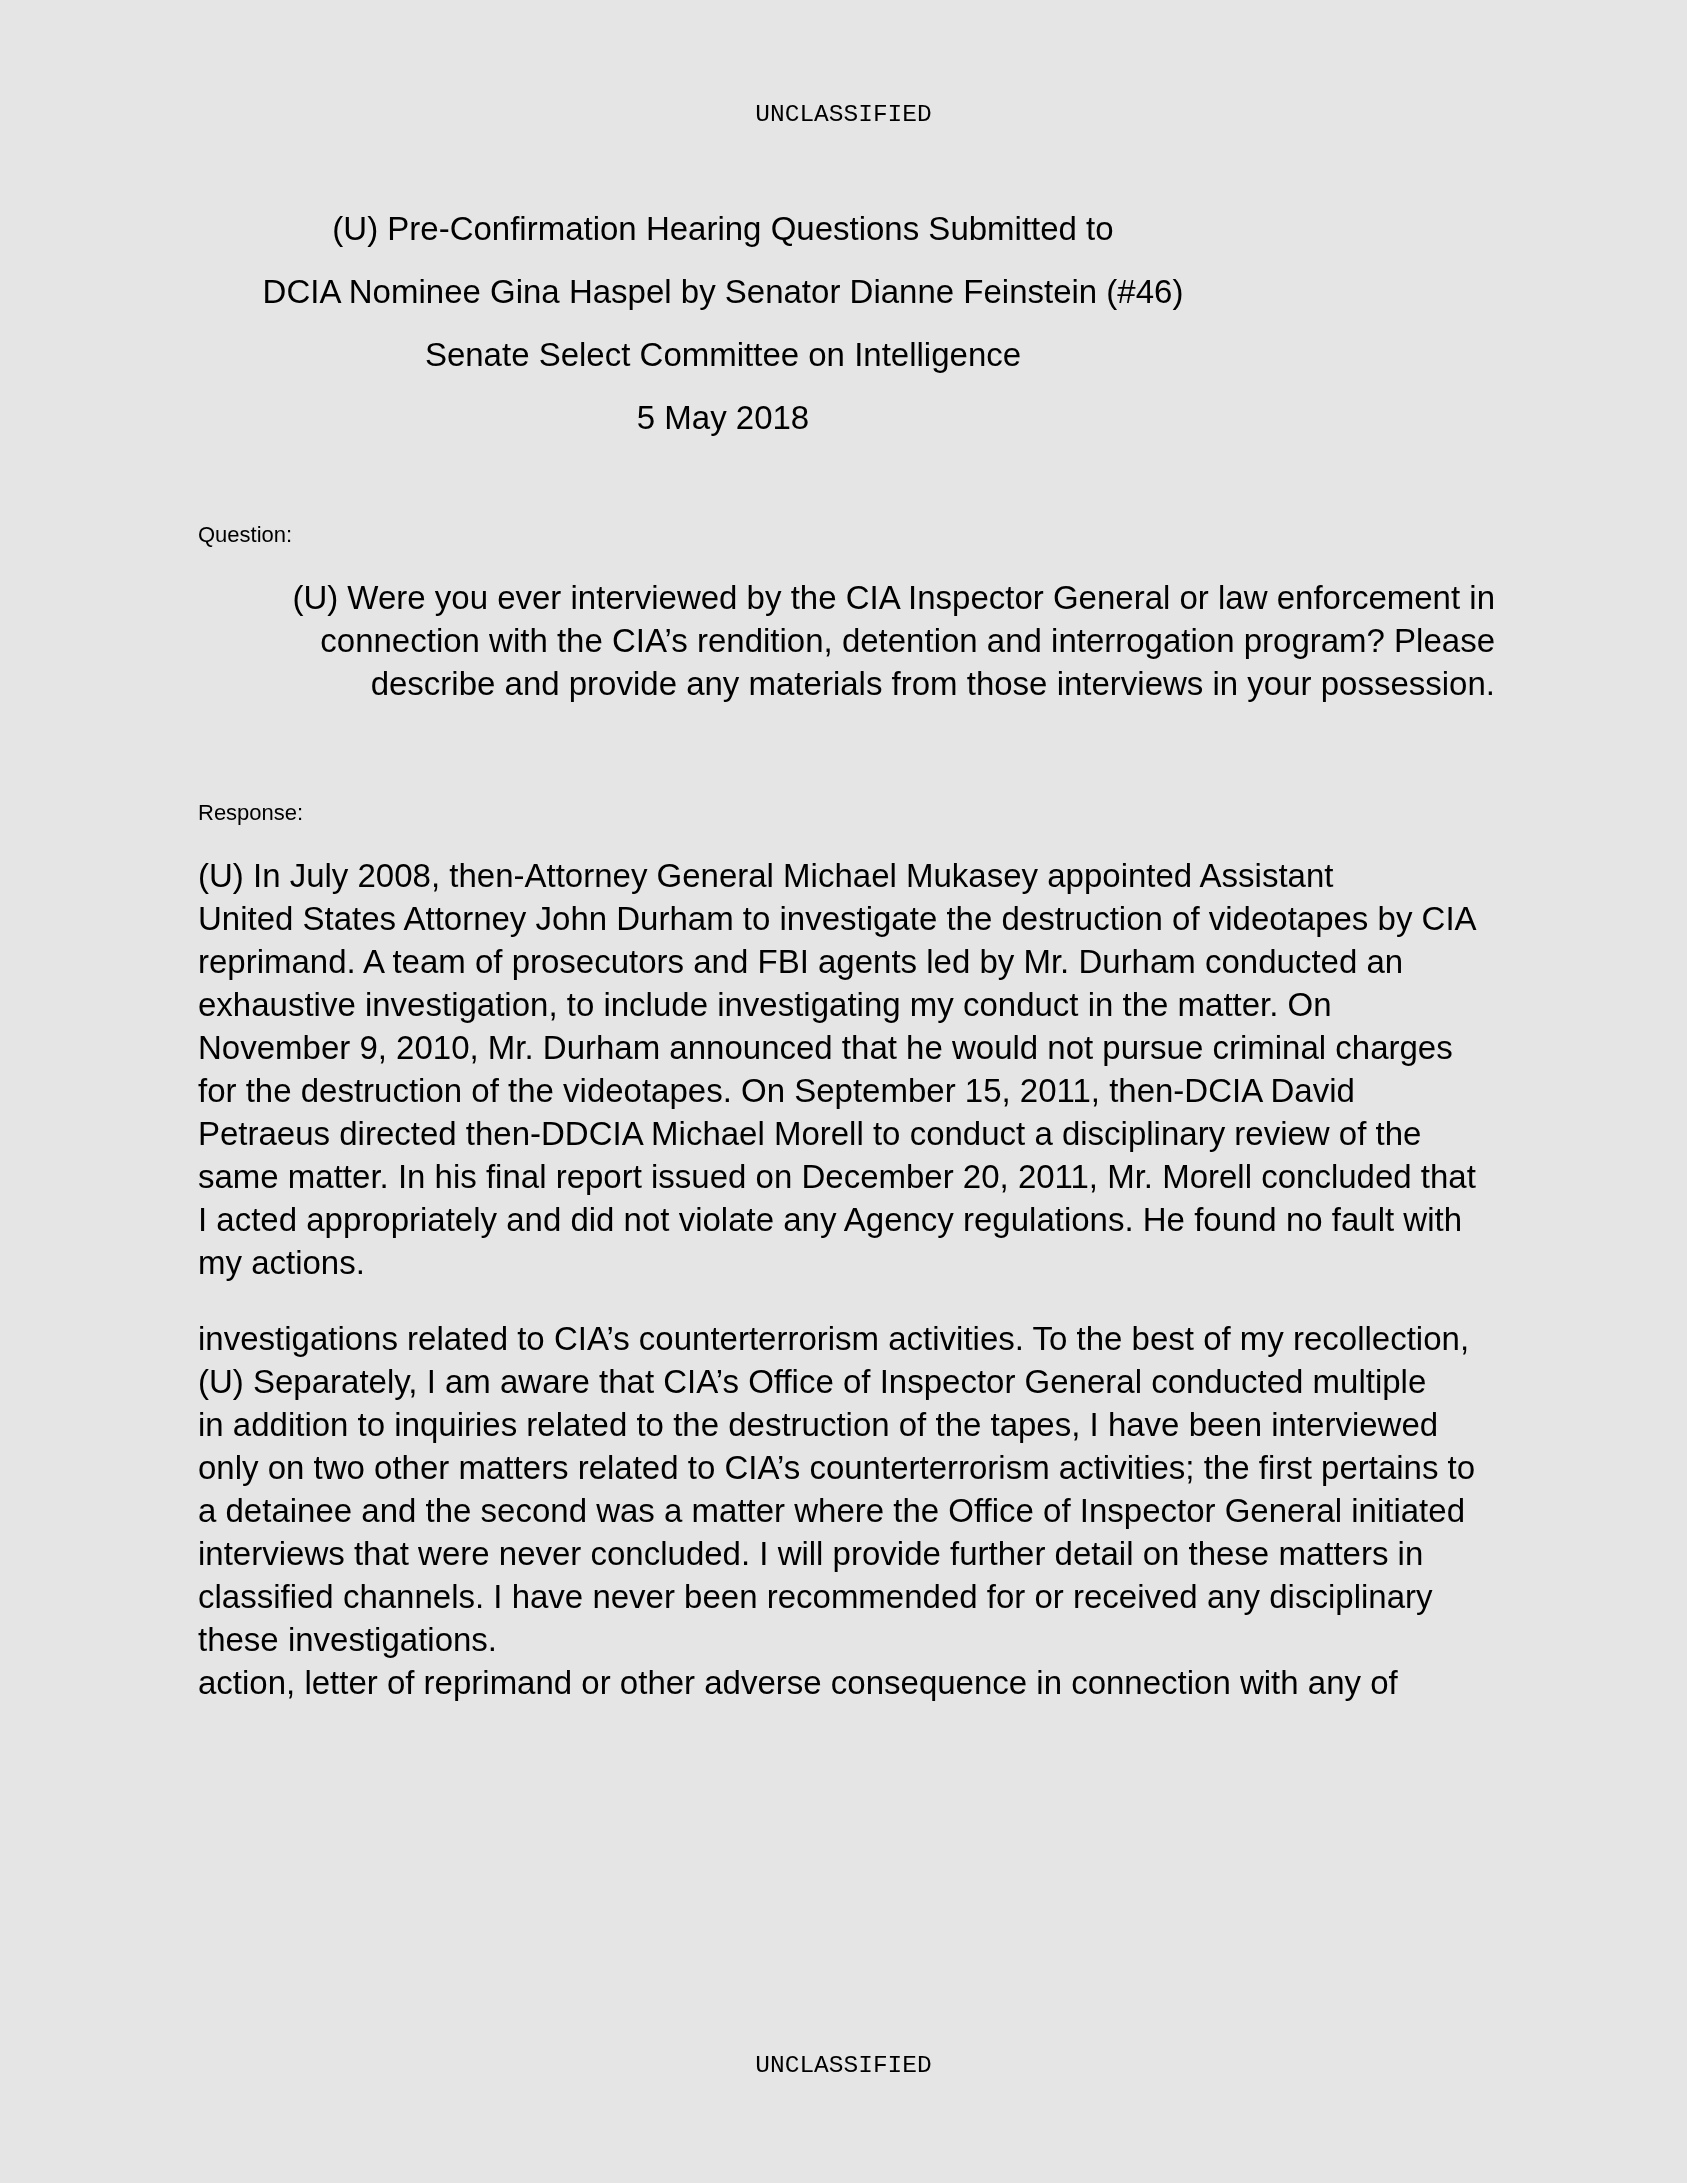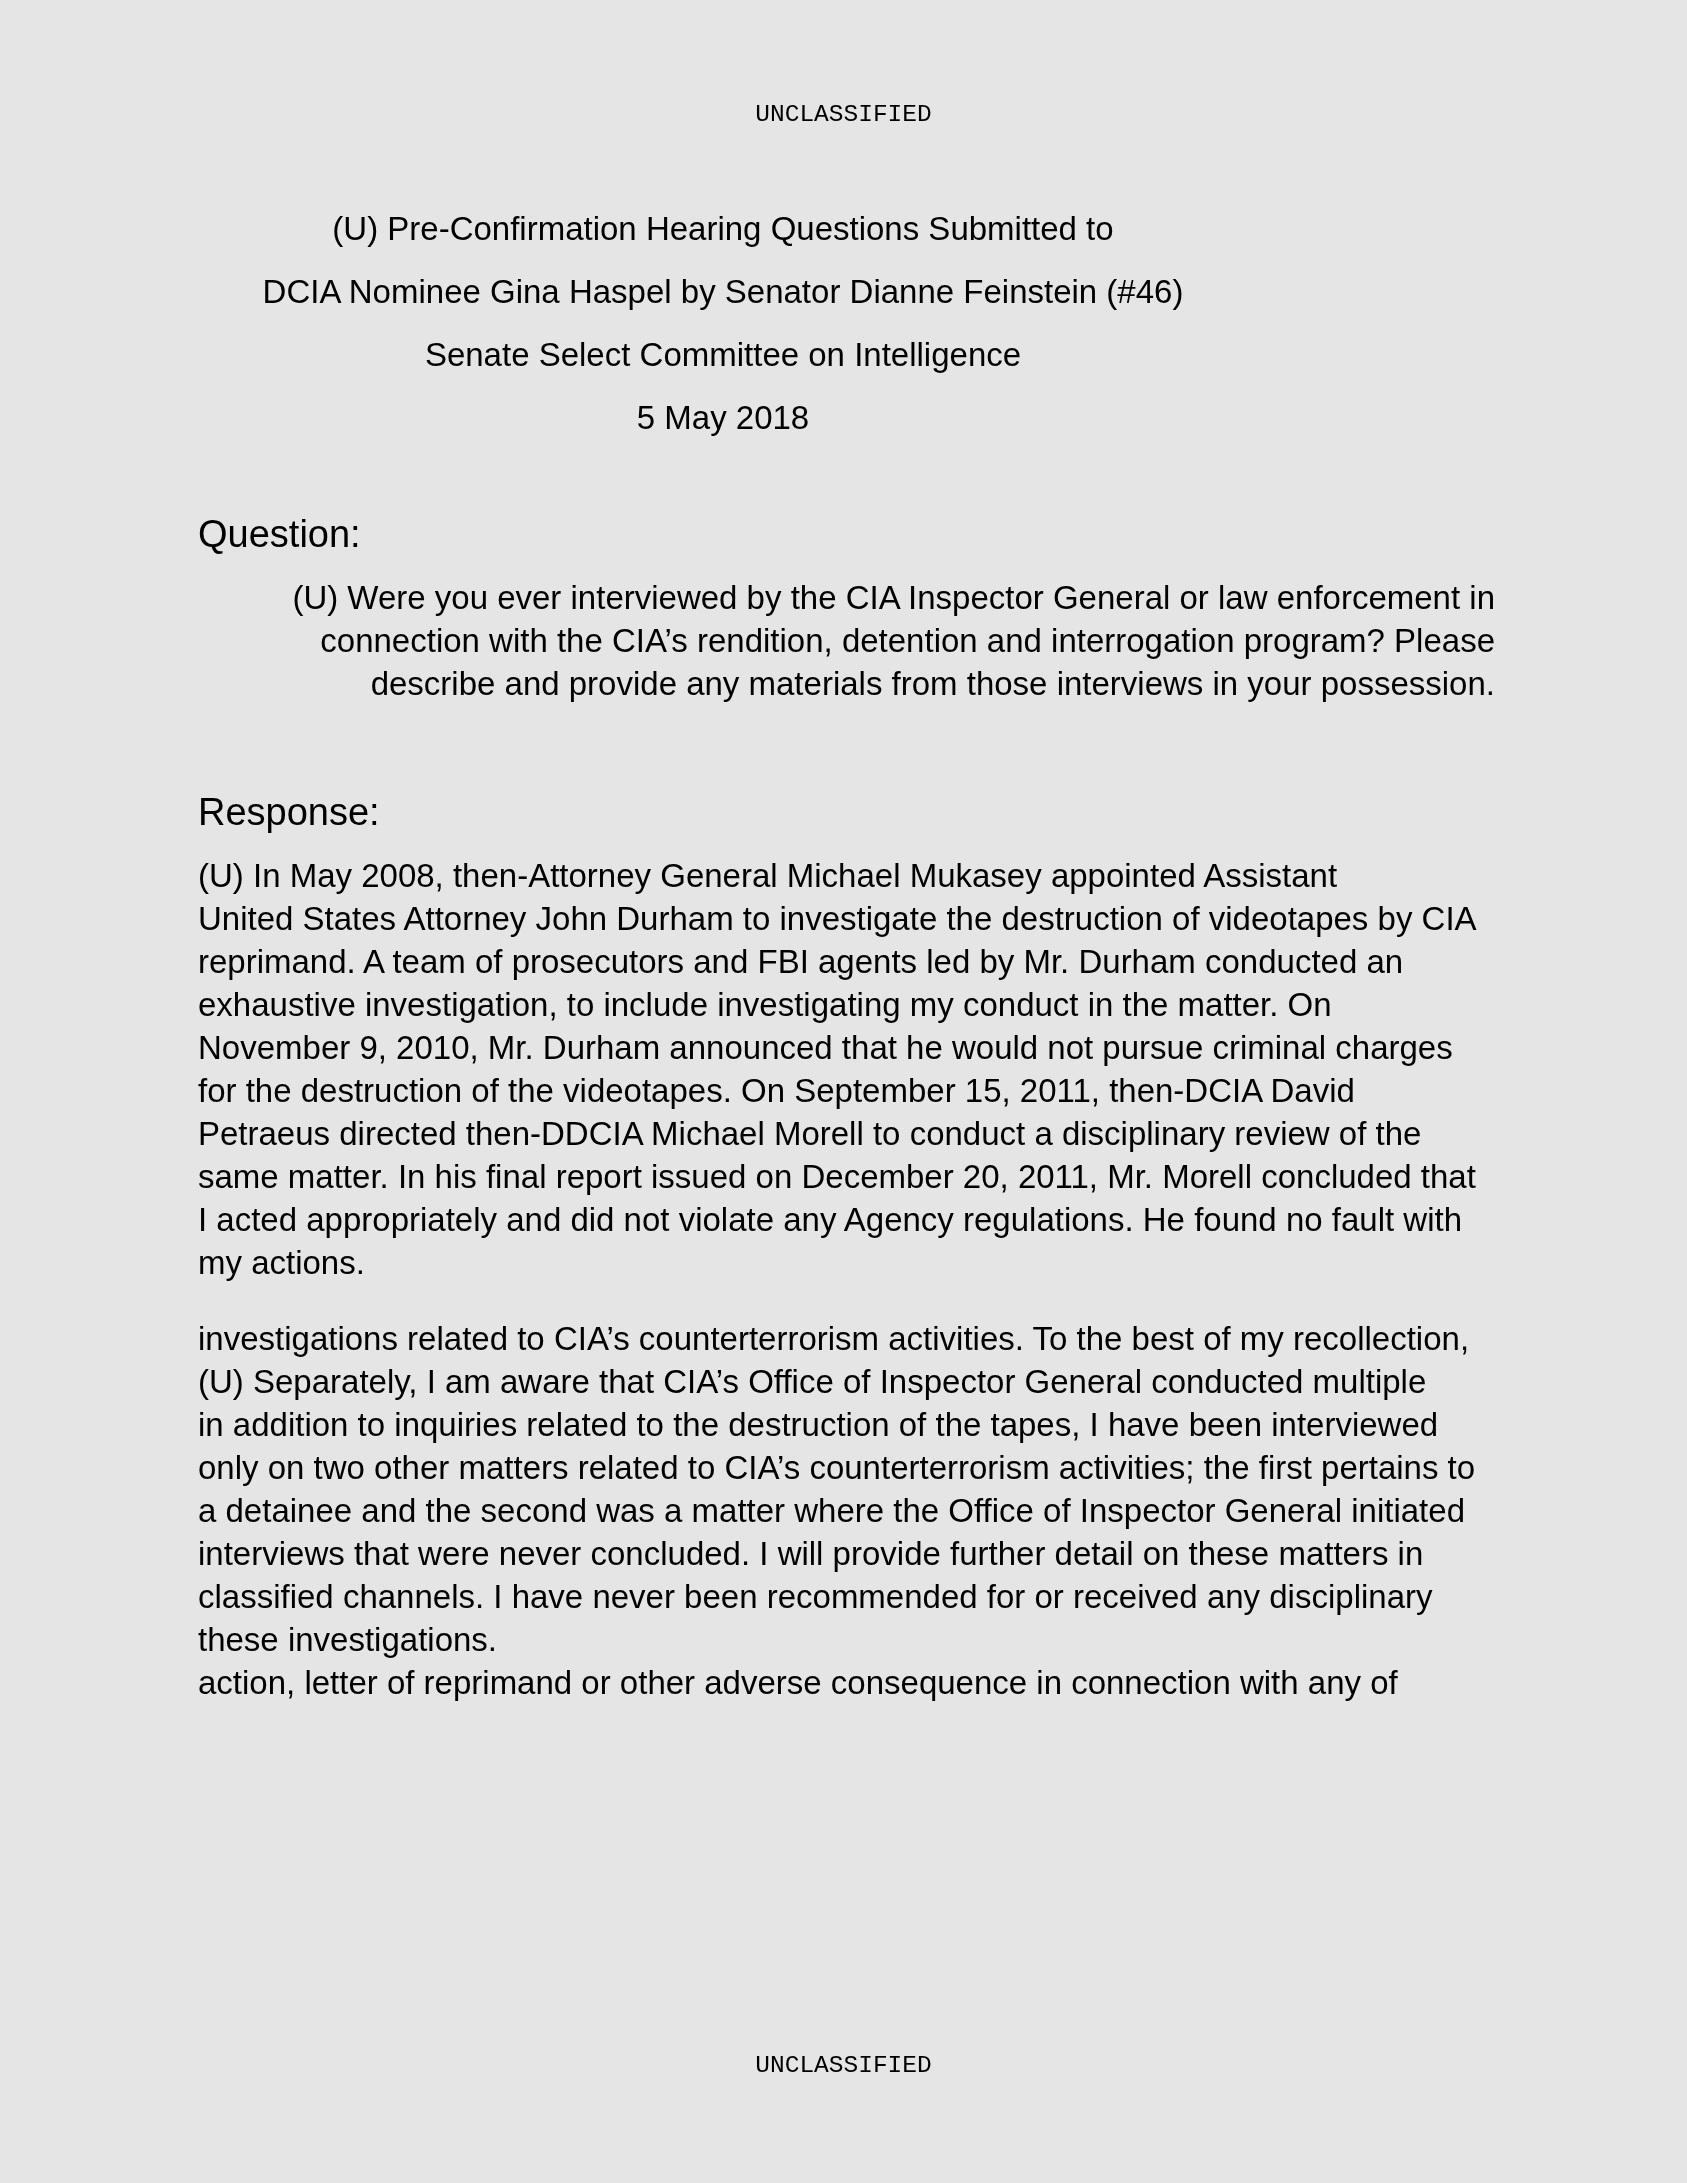--- a/index.html
+++ b/index.html
@@ -46,21 +46,21 @@
     }
     .title-line {
       display: block;
       height: 63px;
       white-space: nowrap;
     }
 
     .section-label {
       position: absolute;
       left: 198px;
-      font-size: 38px;
+      font-size: 22px;
       line-height: 43px;
       white-space: nowrap;
     }
     .question-label { top: 513px; }
     .response-label { top: 791px; }
 
     .para {
       position: absolute;
       left: 198px;
       width: 1297px;
@@ -94,21 +94,21 @@
 
   <div class="para question-para">
     <span class="line">(U) Were you ever interviewed by the CIA Inspector General or law enforcement in</span>
     <span class="line">connection with the CIA’s rendition, detention and interrogation program? Please</span>
     <span class="line">describe and provide any materials from those interviews in your possession.</span>
   </div>
 
   <div class="section-label response-label">Response:</div>
 
   <div class="para response-para-1">
-    <span class="line">(U) In May 2008, then-Attorney General Michael Mukasey appointed Assistant</span>
+    <span class="line">(U) In July 2008, then-Attorney General Michael Mukasey appointed Assistant</span>
     <span class="line">United States Attorney John Durham to investigate the destruction of videotapes by CIA</span>
     <span class="line">reprimand. A team of prosecutors and FBI agents led by Mr. Durham conducted an</span>
     <span class="line">exhaustive investigation, to include investigating my conduct in the matter. On</span>
     <span class="line">November 9, 2010, Mr. Durham announced that he would not pursue criminal charges</span>
     <span class="line">for the destruction of the videotapes. On September 15, 2011, then-DCIA David</span>
     <span class="line">Petraeus directed then-DDCIA Michael Morell to conduct a disciplinary review of the</span>
     <span class="line">same matter. In his final report issued on December 20, 2011, Mr. Morell concluded that</span>
     <span class="line">I acted appropriately and did not violate any Agency regulations. He found no fault with</span>
     <span class="line">my actions.</span>
   </div>

